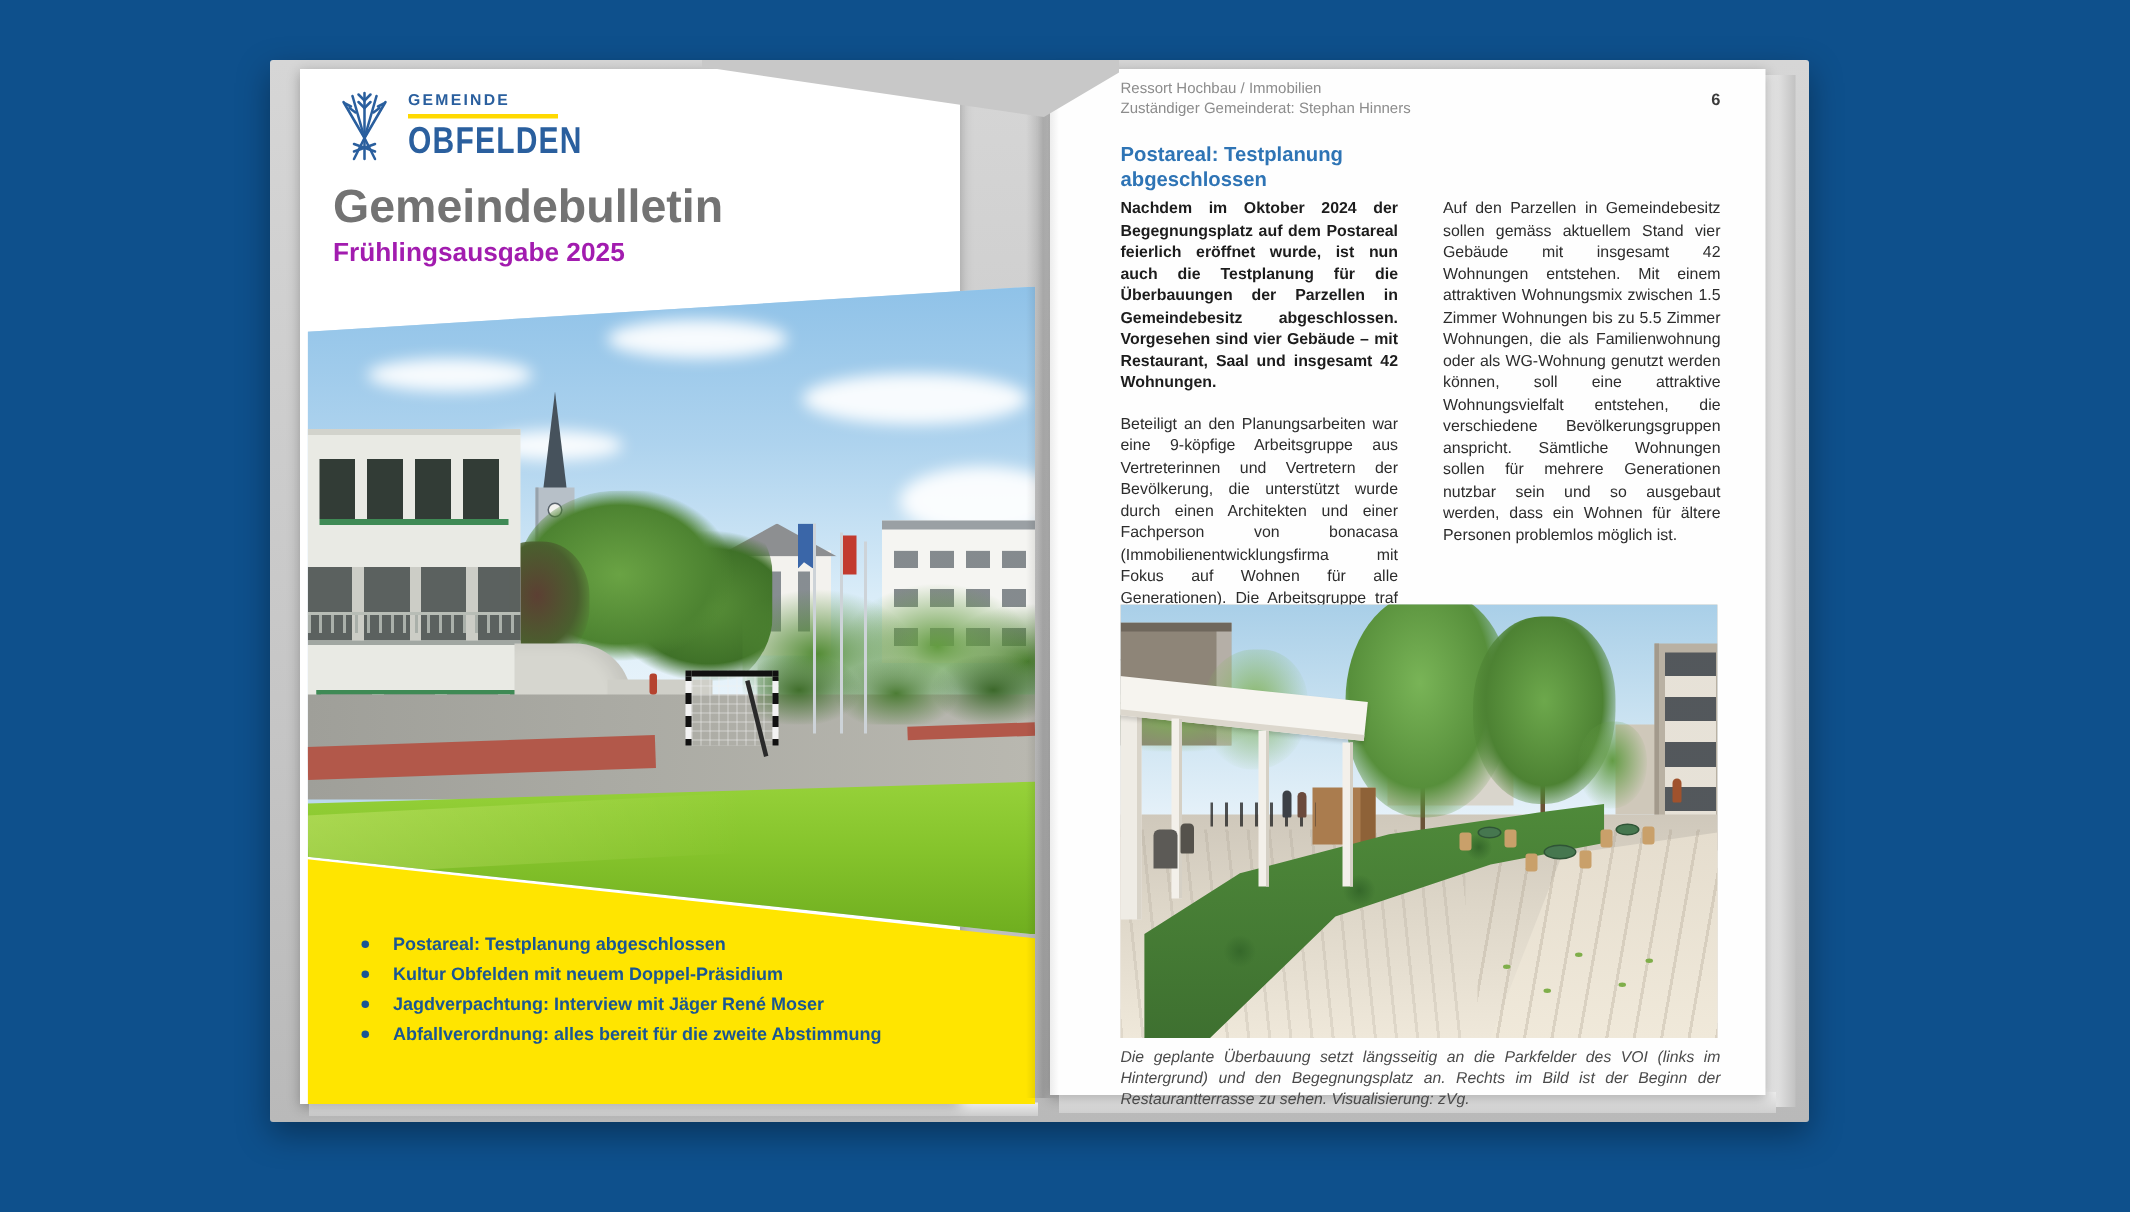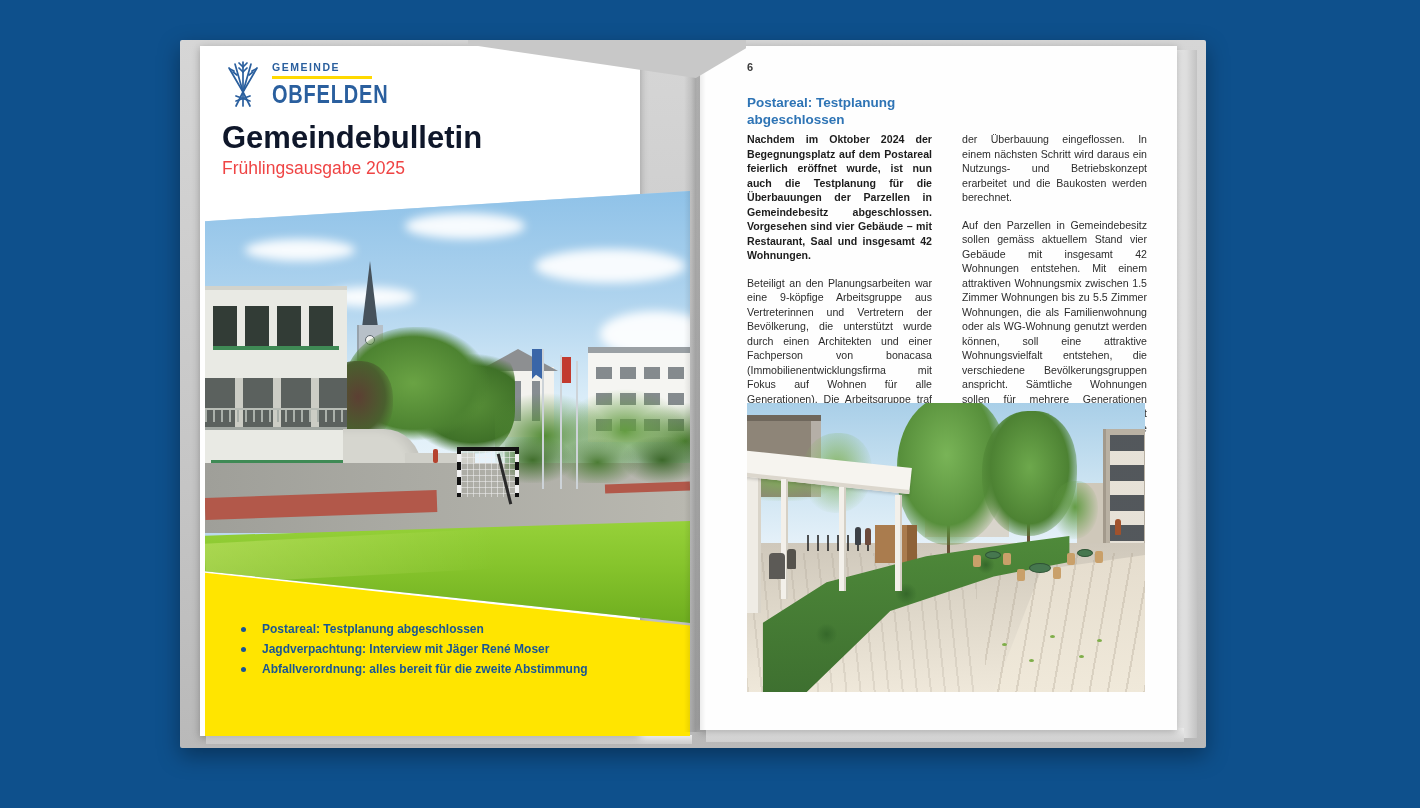--- a/index.html
+++ b/index.html
@@ -30,22 +30,22 @@
     clip-path:polygon(0 0, 100% 0, 100% 22%, 82% 100%, 0 12%); }
 
   
   .logo-row { left:22px; top:13px; display:flex; align-items:flex-start; gap:8px; }
   .logo-text { padding-top:2px; }
   .logo-small { font-size:10.5px; font-weight:bold; letter-spacing:1.5px; color:#2a5f9e; }
   .logo-rule { width:100px; height:3px; background:#ffd900; margin:3px 0 1px; }
   .logo-large { font-size:25px; font-weight:bold; color:#2a5f9e; letter-spacing:1px;
     transform:scaleX(.8); transform-origin:left; white-space:nowrap; }
 
-  .cover-title { left:22px; top:74px; font-size:31px; font-weight:bold; color:#0f172a; }
-  .cover-subtitle { left:22px; top:112px; font-size:17.5px; font-weight:normal; color:#ef4444; }
+  .cover-title { left:22px; top:74px; font-size:31px; font-weight:bold; color:#737373; }
+  .cover-subtitle { left:22px; top:112px; font-size:17.5px; font-weight:bold; color:#a21caf; }
 
   
   .cover-photo { left:5px; top:145px; width:485px; height:432px; overflow:hidden;
     clip-path:polygon(0 7%, 100% 0, 100% 100%, 0 88%); background:#bcd9ee; }
   .c-sky { left:0; top:0; width:100%; height:70%;
     background:linear-gradient(180deg,#8fc2e8 0%,#aed3ee 35%,#d9ecf8 68%,#eef6fb 100%); }
   .c-cloud { background:rgba(255,255,255,.92); border-radius:50%; filter:blur(5px); }
   .c-cloud.c1 { left:200px; top:22px; width:120px; height:26px; }
   .c-cloud.c2 { left:330px; top:58px; width:150px; height:34px; }
   .c-cloud.c3 { left:40px;  top:48px; width:110px; height:22px; }
@@ -352,45 +352,52 @@
   </div>
 
   <div class="abs toc-block">
     <div class="abs toc-inner">
       <div class="toc-item">
         <span class="bullet-dot"></span>
         <span class="toc-label">Postareal: Testplanung abgeschlossen</span>
       </div>
       <div class="toc-item">
         <span class="bullet-dot"></span>
+        <span class="toc-label">Kultur Obfelden mit neuem Doppel-Präsidium</span>
+      </div>
+      <div class="toc-item">
+        <span class="bullet-dot"></span>
         <span class="toc-label">Jagdverpachtung: Interview mit Jäger René Moser</span>
       </div>
       <div class="toc-item">
         <span class="bullet-dot"></span>
         <span class="toc-label">Abfallverordnung: alles bereit für die zweite Abstimmung</span>
       </div>
     </div>
   </div>
 </div>
 
 <div class="abs page page-right">
 
   <div class="abs art-header">
+    <div>
+      <div class="kicker">Ressort Hochbau / Immobilien</div>
+      <div class="kicker">Zuständiger Gemeinderat: Stephan Hinners</div>
+    </div>
     <div class="pageno">6</div>
   </div>
 
   <div class="abs art-title">Postareal: Testplanung abgeschlossen</div>
 
   <div class="abs art-cols">
     <div class="art-col">
       <p class="lead">Nachdem im Oktober 2024 der Begegnungsplatz auf dem Postareal feierlich eröffnet wurde, ist nun auch die Testplanung für die Überbauungen der Parzellen in Gemeindebesitz abgeschlossen. Vorgesehen sind vier Gebäude – mit Restaurant, Saal und insgesamt 42 Wohnungen.</p>
       <p>Beteiligt an den Planungsarbeiten war eine 9-köpfige Arbeitsgruppe aus Vertreterinnen und Vertretern der Bevölkerung, die unterstützt wurde durch einen Architekten und einer Fachperson von bonacasa (Immobilienentwicklungsfirma mit Fokus auf Wohnen für alle Generationen). Die Arbeitsgruppe traf sich monatlich und erarbeitete und diskutierte Vorschläge, welche verschiedene Nutzungen auf den Baufeldern der Gemeinde realisiert werden sollen. Die Resultate sind in die Planung</p>
     </div>
     <div class="art-col">
-      <p>der Überbauung eingeflossen. In einem nächsten Schritt wird daraus ein Nutzungs- und Betriebskonzept erarbeitet und die Baukosten werden berechnet.</p>
       <p>Auf den Parzellen in Gemeindebesitz sollen gemäss aktuellem Stand vier Gebäude mit insgesamt 42 Wohnungen entstehen. Mit einem attraktiven Wohnungsmix zwischen 1.5 Zimmer Wohnungen bis zu 5.5 Zimmer Wohnungen, die als Familienwohnung oder als WG-Wohnung genutzt werden können, soll eine attraktive Wohnungsvielfalt entstehen, die verschiedene Bevölkerungsgruppen anspricht. Sämtliche Wohnungen sollen für mehrere Generationen nutzbar sein und so ausgebaut werden, dass ein Wohnen für ältere Personen problemlos möglich ist.</p>
     </div>
   </div>
 
   <div class="abs viz">
     <div class="abs v-sky"></div>
     <div class="abs v-bldg-far-left"></div>
     <div class="abs v-green-left"></div>
     <div class="abs v-bldg-mid"></div>
     <div class="abs v-bldg-far-right"></div>
@@ -435,16 +442,17 @@
     <div class="abs v-table-top tb1"></div>
     <div class="abs v-table-top tb2"></div>
     <div class="abs v-table-top tb3"></div>
     <div class="abs v-leaf l1"></div>
     <div class="abs v-leaf l2"></div>
     <div class="abs v-leaf l3"></div>
     <div class="abs v-leaf l4"></div>
     <div class="abs v-leaf l5"></div>
   </div>
 
+  <div class="abs viz-caption">Die geplante Überbauung setzt längsseitig an die Parkfelder des VOI (links im Hintergrund) und den Begegnungsplatz an. Rechts im Bild ist der Beginn der Restaurantterrasse zu sehen. Visualisierung: zVg.</div>
 </div>
 
 <div class="abs spine"></div>
 <div class="abs fold-notch"></div>
 
 </body></html>

